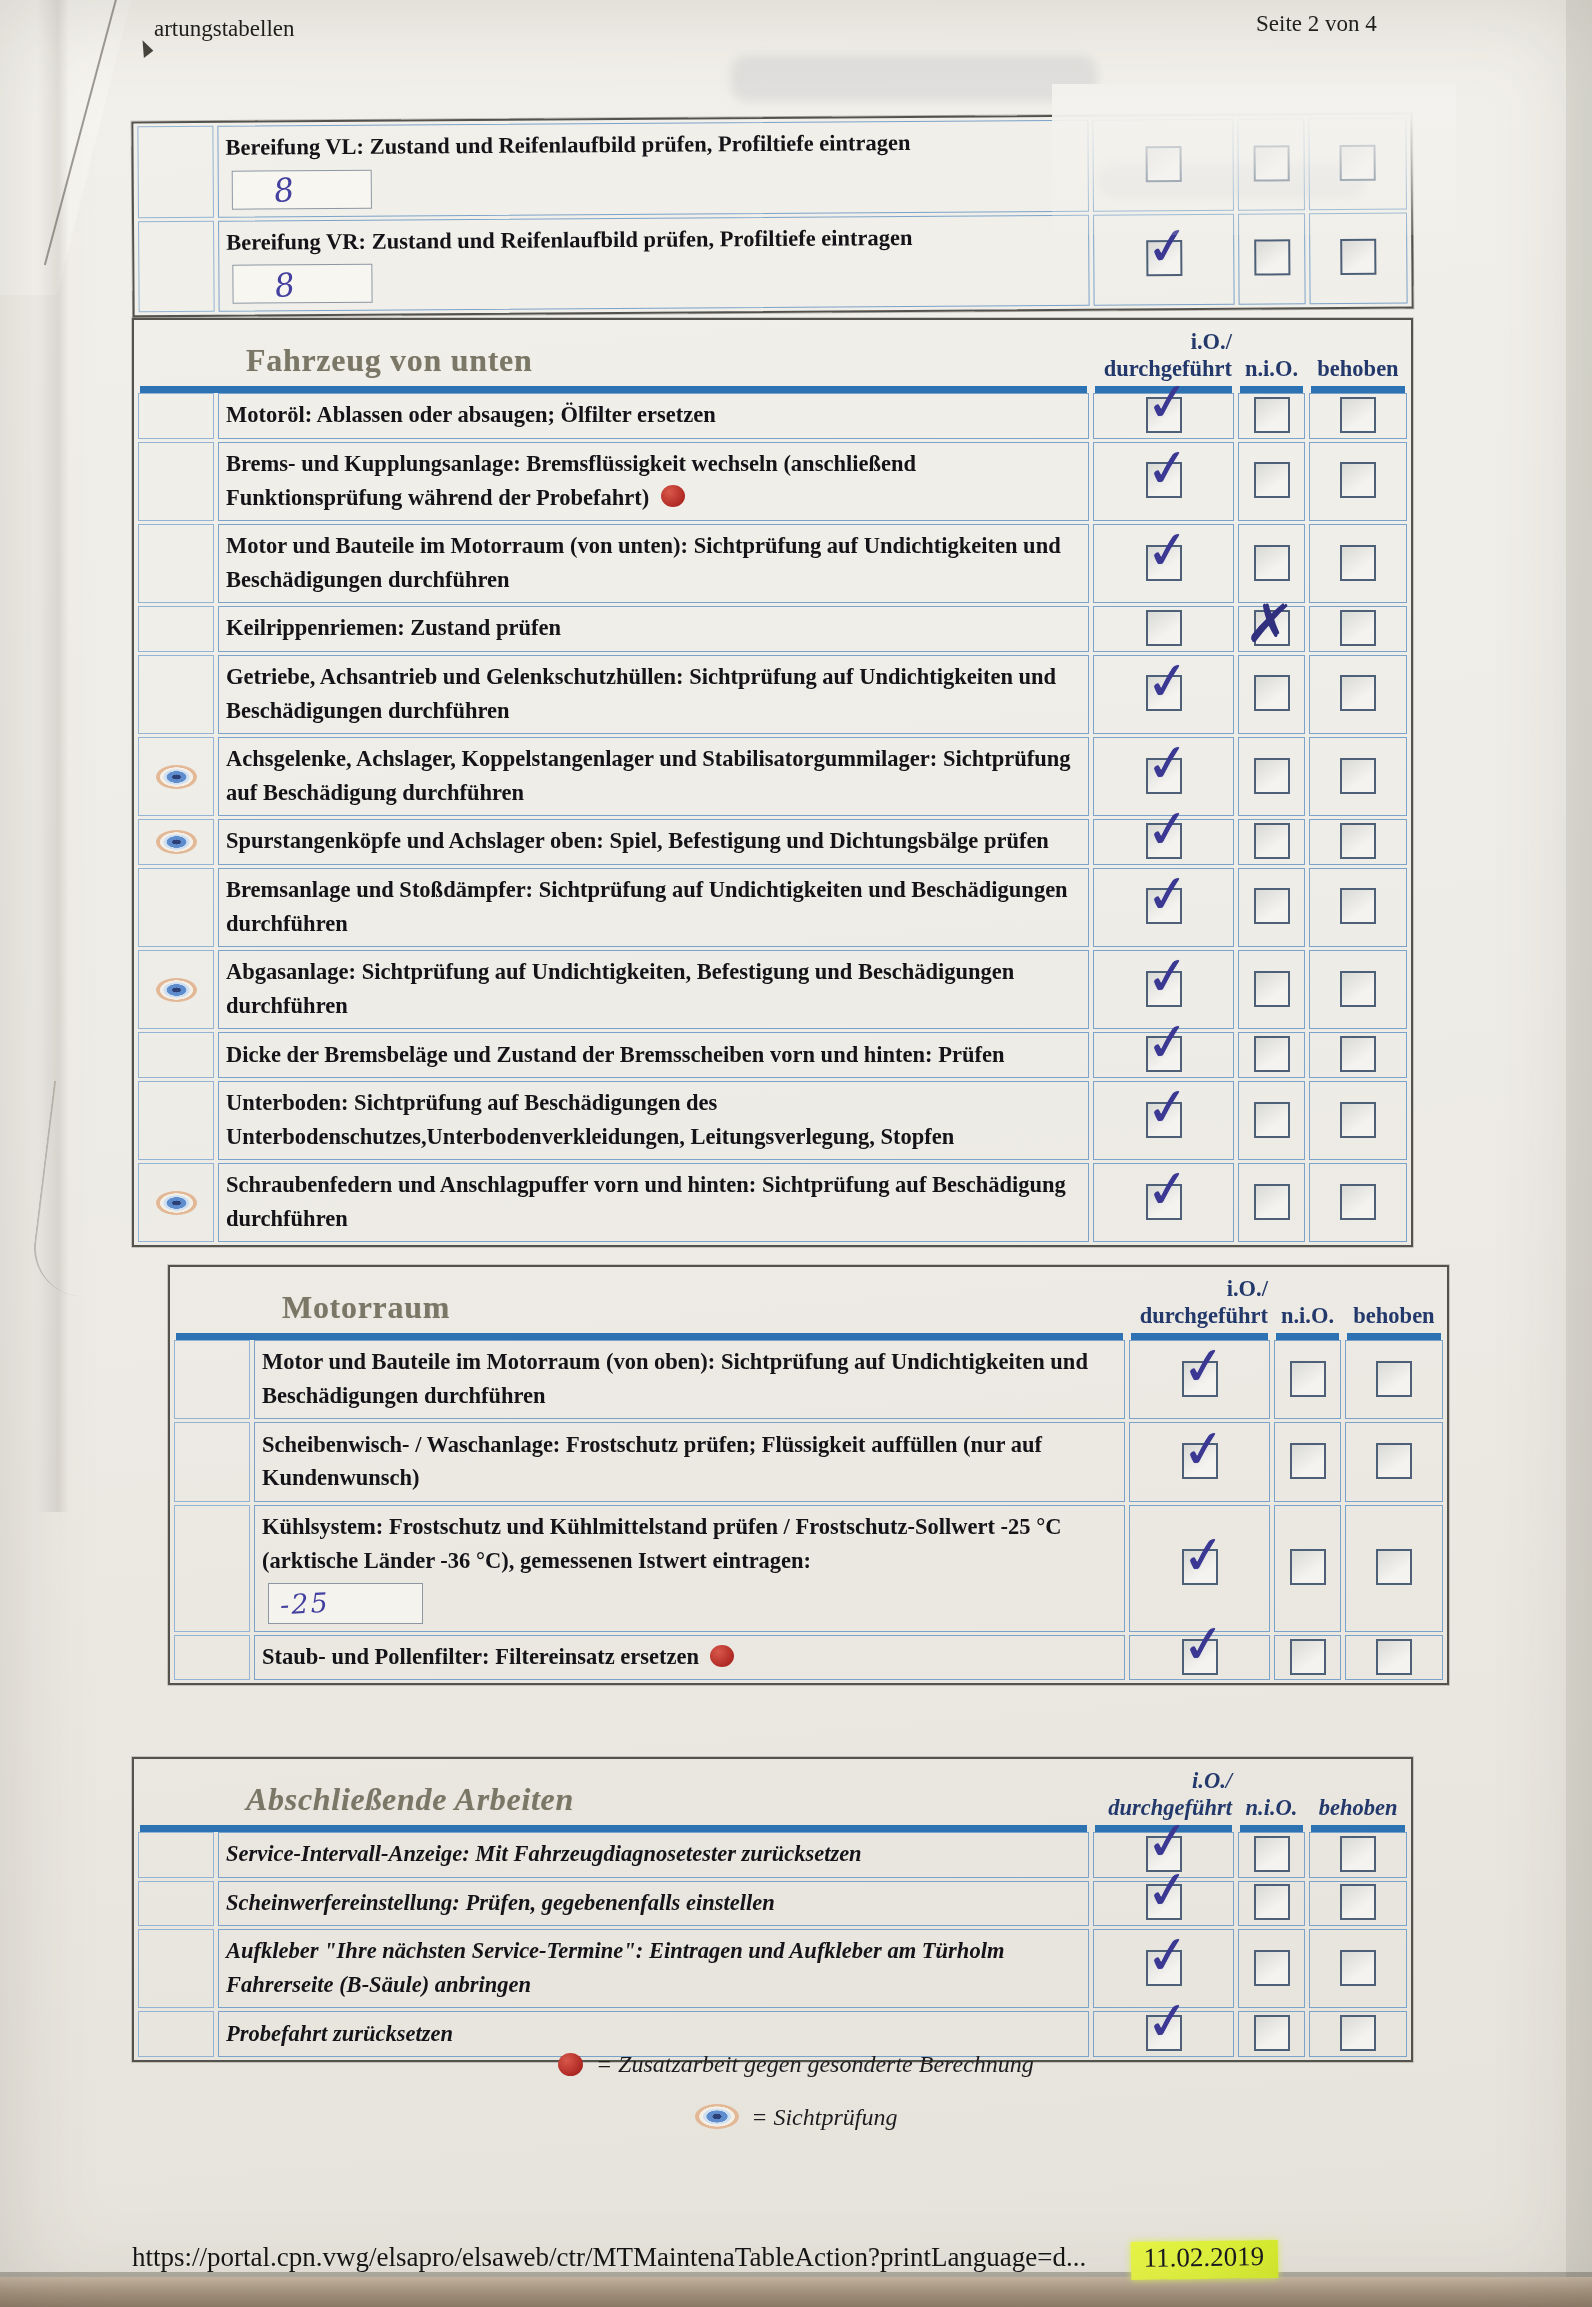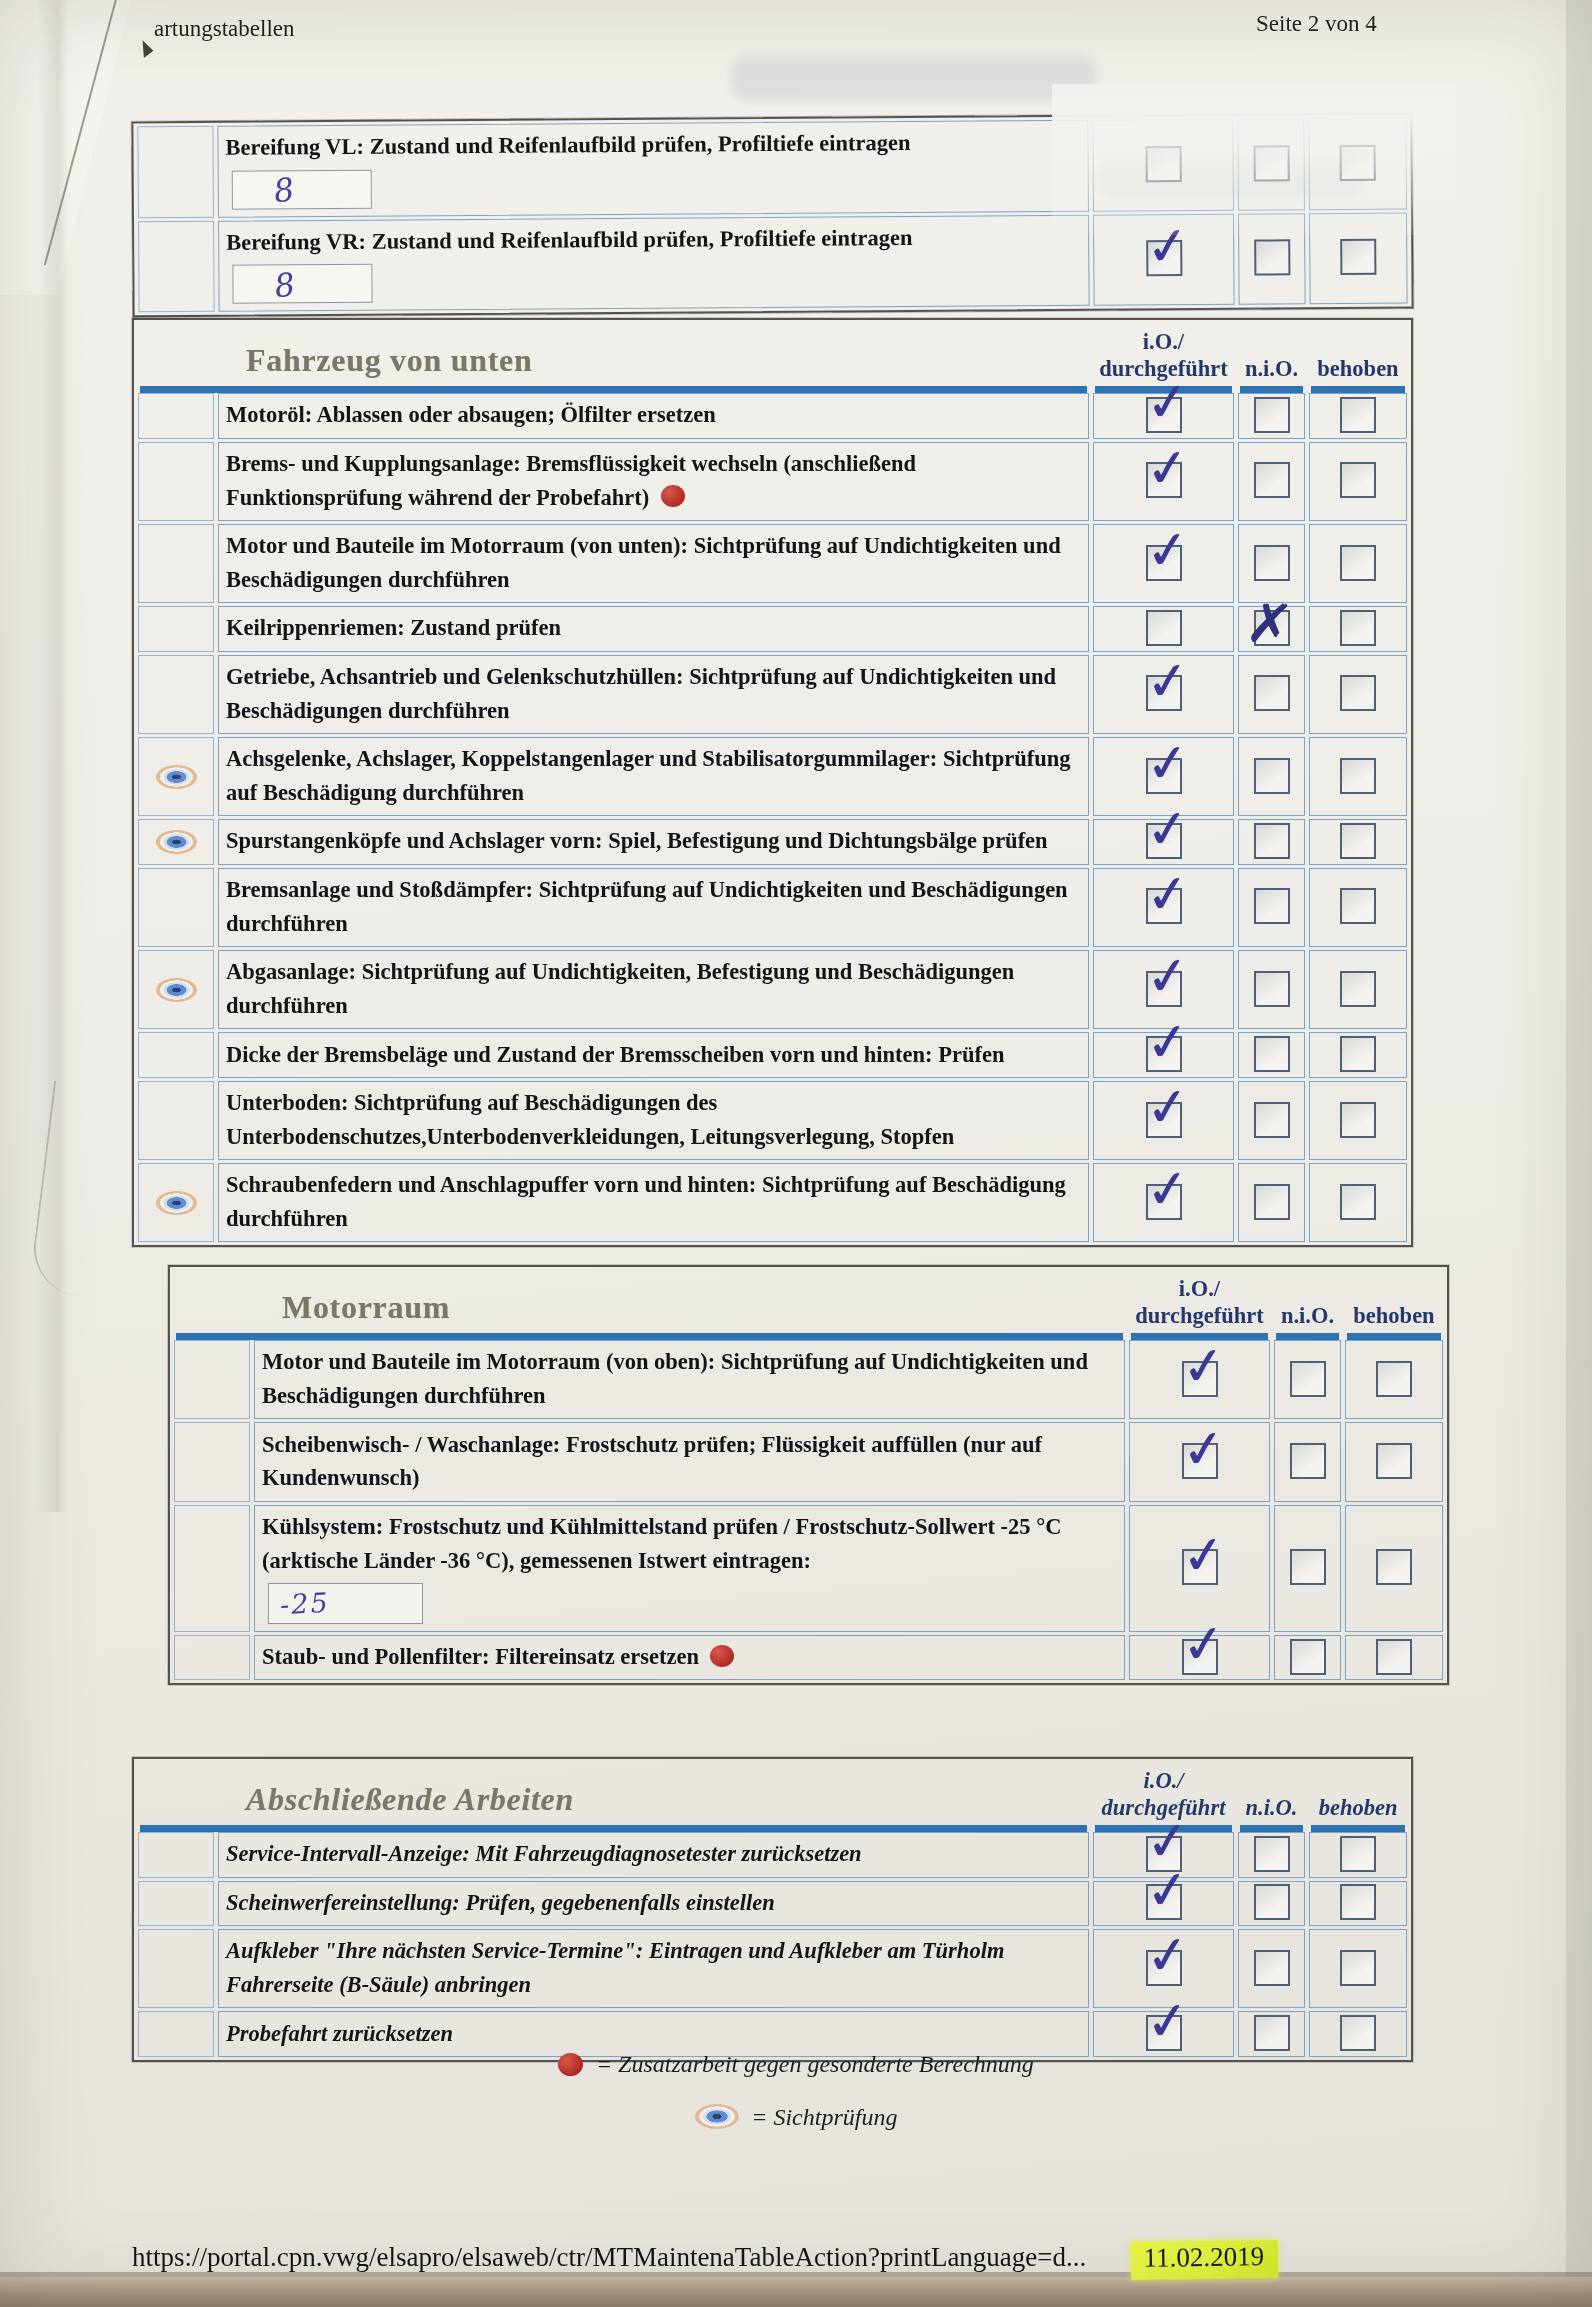--- a/index.html
+++ b/index.html
@@ -57,21 +57,21 @@
   td.c-label{font-weight:bold;font-size:22.5px;line-height:1.5;color:#141418;padding:4.2px 8.4px 5.6px 7px;}
   td.c-chk{text-align:center;}
 
   
   tr.hrow td{border:1.4px solid rgba(0,0,0,0);position:relative;}
   tr.hrow td::after{content:"";position:absolute;left:1.4px;right:1.4px;bottom:-3.5px;height:7px;background:#2d73b4;}
   td.htitle{padding:18.3px 0 9.8px 107px;}
   td.htitle .title{font-weight:bold;font-size:32px;letter-spacing:0.7px;color:#7b7767;
     text-shadow:0 0 0.7px rgba(120,116,100,.4);}
   td.hcol{vertical-align:bottom;text-align:center;font-weight:bold;font-size:22.5px;color:#24396b;padding-bottom:7px;}
-  td.hcol .l1,td.hcol .l2{display:block;line-height:1.2;}
+  td.hcol .l1,td.hcol .l2{display:block;line-height:1.2;text-align:right;}
 
   
   .cbx{display:inline-block;width:32px;height:32px;border:2.1px solid #4d6078;position:relative;
     background:linear-gradient(145deg,#d9d9d6 0%,#f4f3f0 65%);}
   .cbx[data-state="check"]::after{content:"\2713";position:absolute;left:-1.4px;top:-22.5px;font-size:52px;line-height:1;
     color:#3b3894;font-family:"DejaVu Sans",sans-serif;transform:rotate(-6deg);text-shadow:0 0 0.7px #3b3894;}
   .cbx[data-state="x"]::after{content:"\2717";position:absolute;left:-9.8px;top:-15.5px;font-size:56px;line-height:1;
     color:#31307e;font-family:"DejaVu Sans",sans-serif;transform:rotate(6deg);}
 
   
@@ -212,21 +212,21 @@
       </tr>
       <tr class="row">
         <td class="c-eye"><span class="eye" data-on="true"></span></td>
         <td class="c-label"><span class="lbl">Achsgelenke, Achslager, Koppelstangenlager und Stabilisatorgummilager: Sichtprüfung auf Beschädigung durchführen</span></td>
         <td class="c-chk"><span class="cbx" data-state="check"></span></td>
         <td class="c-chk"><span class="cbx" data-state=""></span></td>
         <td class="c-chk"><span class="cbx" data-state=""></span></td>
       </tr>
       <tr class="row">
         <td class="c-eye"><span class="eye" data-on="true"></span></td>
-        <td class="c-label"><span class="lbl">Spurstangenköpfe und Achslager vorn: Spiel, Befestigung und Dichtungsbälge prüfen</span></td>
+        <td class="c-label"><span class="lbl">Spurstangenköpfe und Achslager oben: Spiel, Befestigung und Dichtungsbälge prüfen</span></td>
         <td class="c-chk"><span class="cbx" data-state="check"></span></td>
         <td class="c-chk"><span class="cbx" data-state=""></span></td>
         <td class="c-chk"><span class="cbx" data-state=""></span></td>
       </tr>
       <tr class="row">
         <td class="c-eye"></td>
         <td class="c-label"><span class="lbl">Bremsanlage und Stoßdämpfer: Sichtprüfung auf Undichtigkeiten und Beschädigungen durchführen</span></td>
         <td class="c-chk"><span class="cbx" data-state="check"></span></td>
         <td class="c-chk"><span class="cbx" data-state=""></span></td>
         <td class="c-chk"><span class="cbx" data-state=""></span></td>

